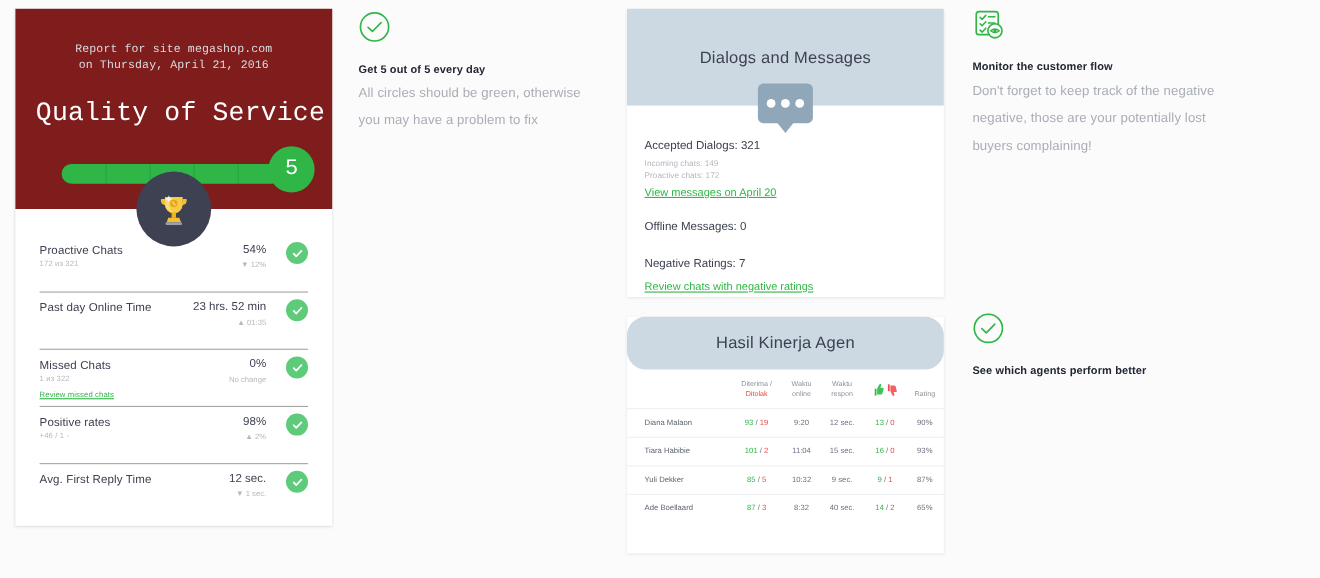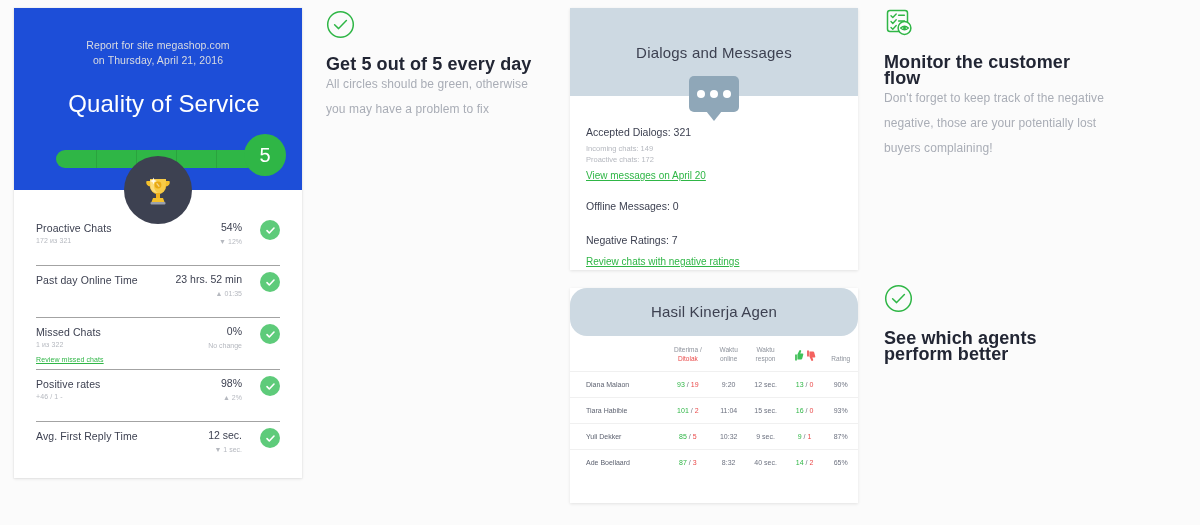--- a/index.html
+++ b/index.html
@@ -12,25 +12,26 @@
   .page { position: relative; width: 1200px; height: 525px; }
 
   
   .report-card {
     position: absolute; left: 14px; top: 8px;
     width: 288px; height: 470px;
     background: #ffffff;
     box-shadow: 0 1px 3px rgba(0,0,0,0.10), 0 0 0 1px rgba(0,0,0,0.02);
   }
   .report-head {
-    background: #1d4ed8;
+    background: #7f1d1d;
     height: 182px;
     position: relative;
     text-align: center;
     overflow: visible;
+    font-family: Liberation Mono, monospace;
   }
   .report-sub {
     color: #d9dbe0;
     font-size: 10.5px;
     line-height: 15px;
     padding-top: 30px;
     letter-spacing: 0.1px;
   }
   .report-title {
     color: #ffffff;
@@ -113,21 +114,21 @@
     width: 20px; height: 20px; border-radius: 50%;
     background: #5ecb7a;
     display: flex; align-items: center; justify-content: center;
   }
   .m-check svg { display:block; }
 
   
   .tip { position: absolute; width: 215px; }
   .tip-icon { margin-bottom: 14px; height: 32px; }
   .tip-title {
-    font-size: 18px; font-weight: bold; color: #222634;
+    font-size: 10px; font-weight: bold; color: #222634;
     letter-spacing: 0.1px; line-height: 16px;
   }
   .tip-body {
     font-size: 12px; color: #a9adb6; line-height: 25px;
     letter-spacing: 0.1px;
   }
   #tip-one   { left: 326px; top: 10px; }
   #tip-two   { left: 884px; top: 8px;  width: 225px; }
   #tip-three { left: 884px; top: 284px; }
 

